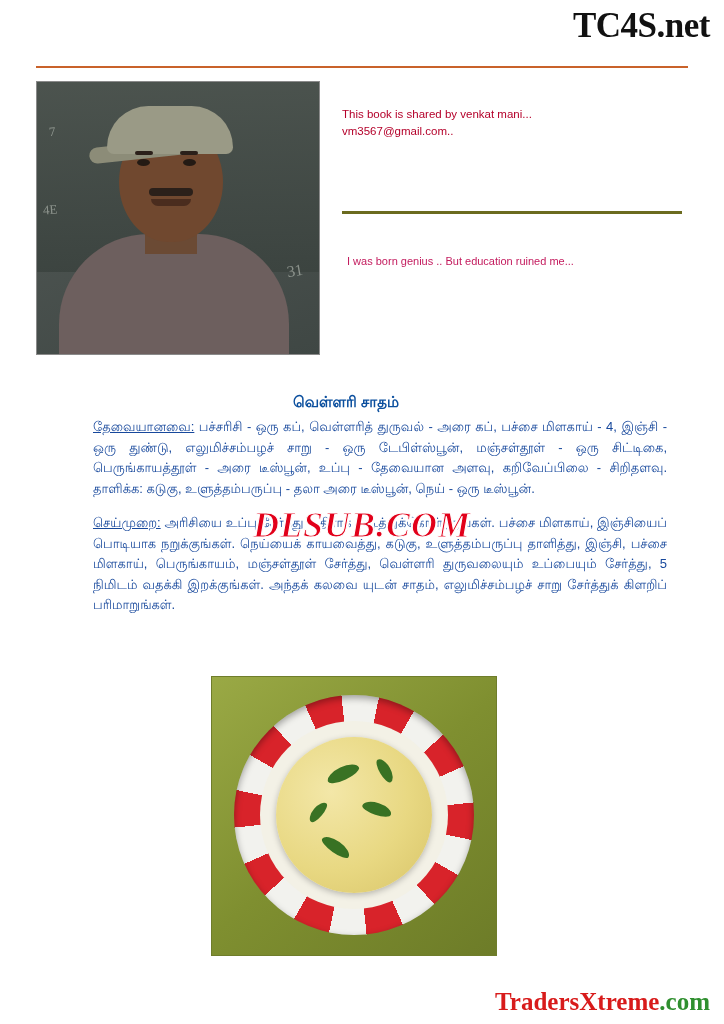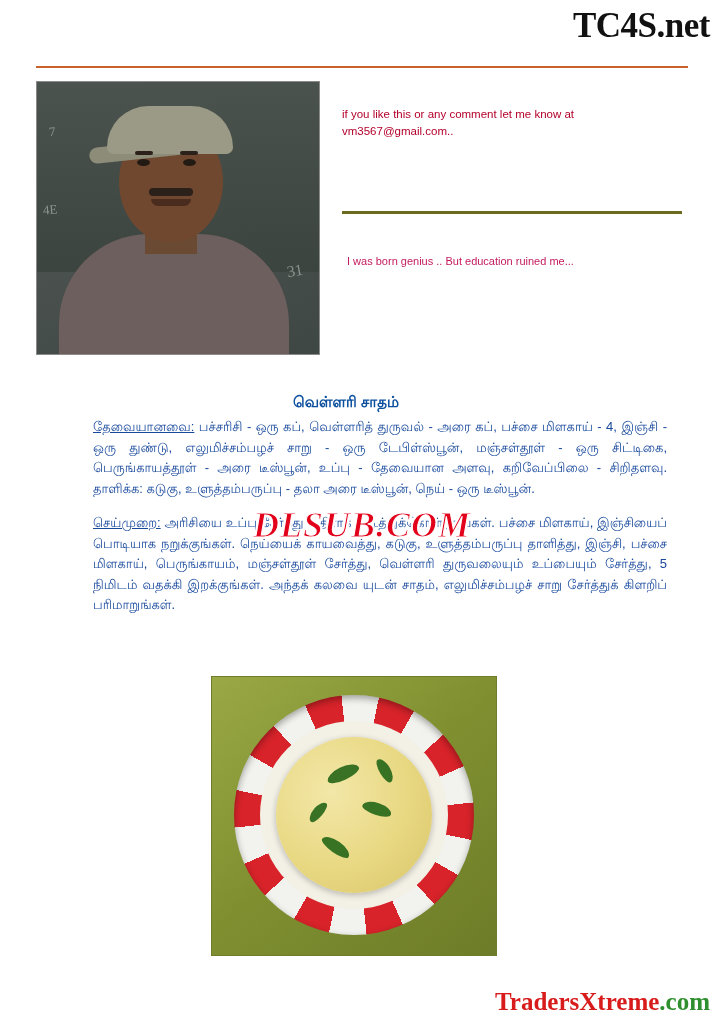--- a/index.html
+++ b/index.html
@@ -328,21 +328,21 @@
   <div class="pf-cap"></div>
   <div class="pf-brow-l"></div>
   <div class="pf-brow-r"></div>
   <div class="pf-eye-l"></div>
   <div class="pf-eye-r"></div>
   <div class="pf-stache"></div>
   <div class="pf-mouth"></div>
 </div>
 
 <div class="notes">
-  <div>if you like this or any comment let me know at</div>
+  <div>This book is shared by venkat mani...</div>
   <div>vm3567@gmail.com..</div>
 </div>
 
 <div class="olive-rule"></div>
 
 <div class="quote">I was born genius .. But education ruined me...</div>
 
 <div class="recipe-title">வெள்ளரி சாதம்</div>
 
 <div class="recipe-body">

